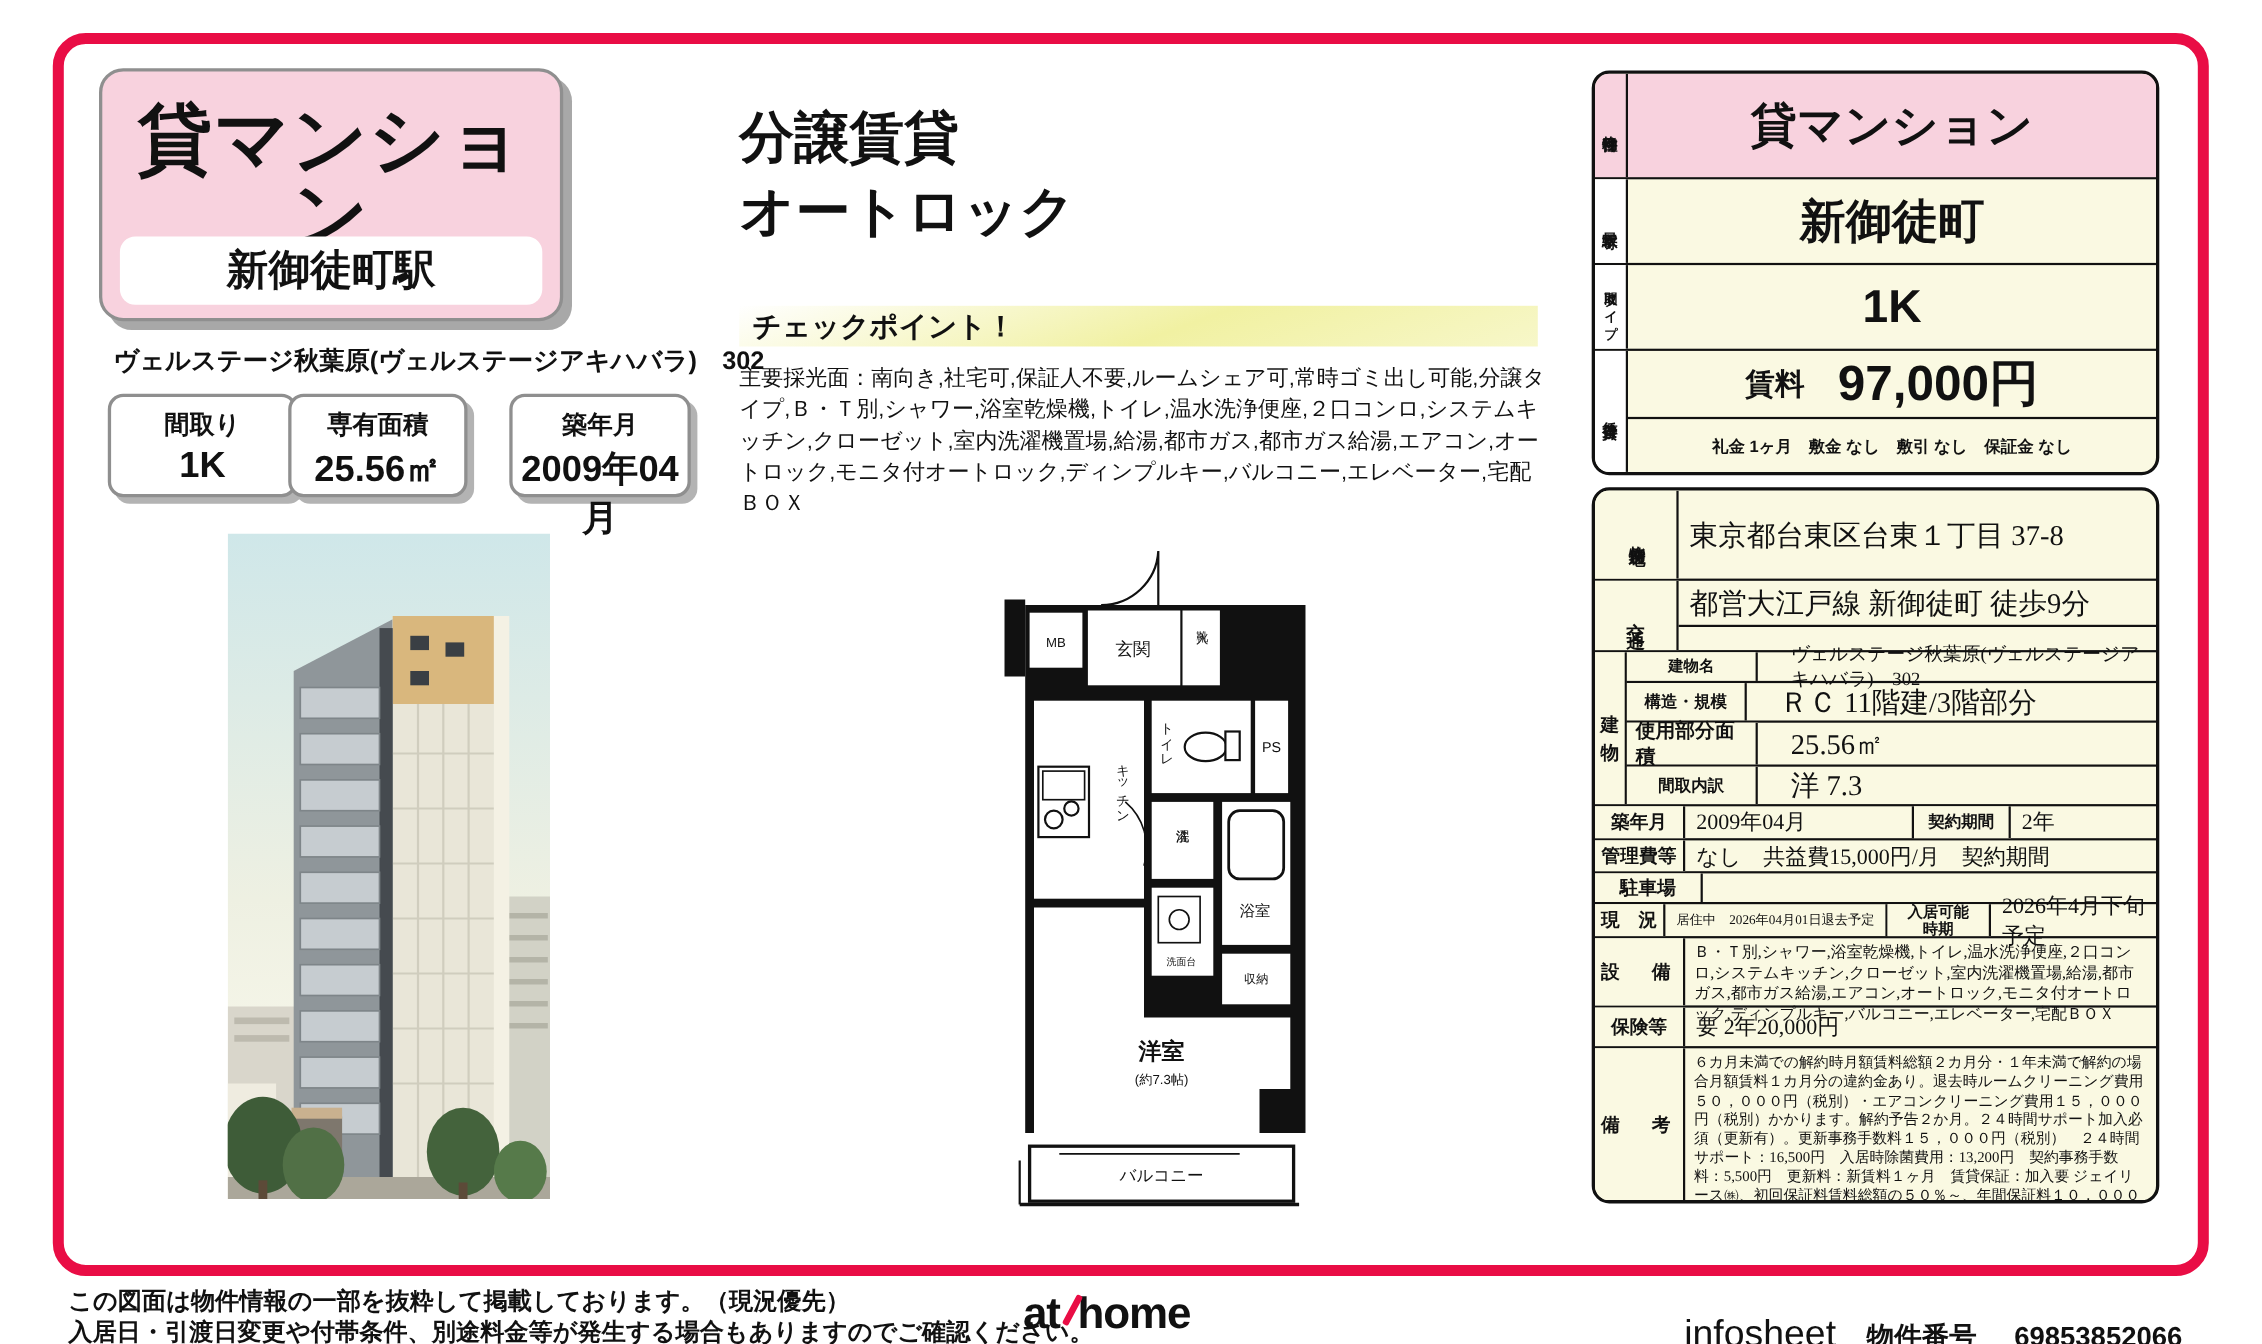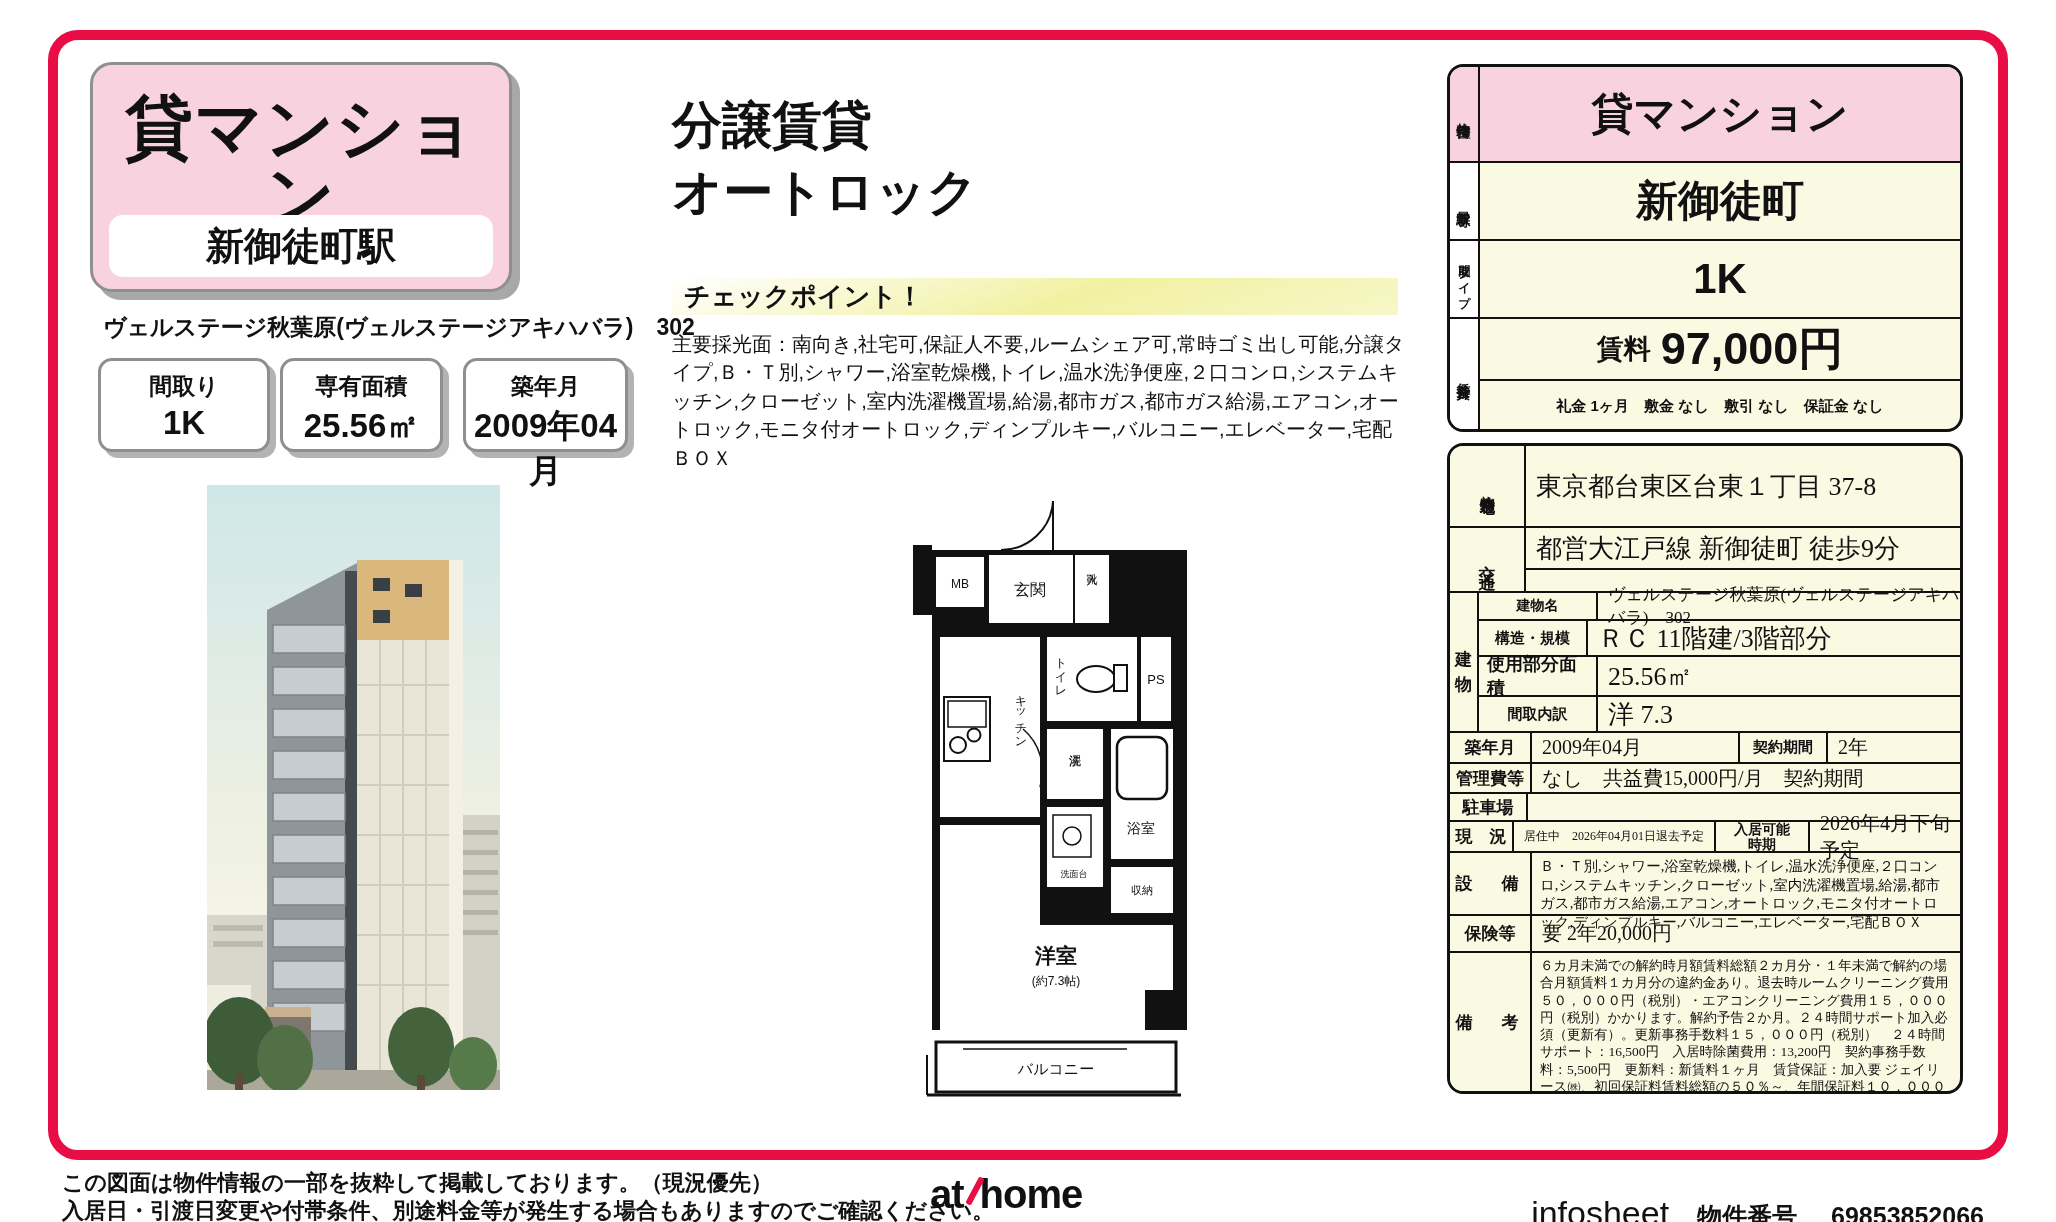--- a/index.html
+++ b/index.html
@@ -40,21 +40,21 @@
   .row:first-child{border-top:none;}
   .cell{box-sizing:border-box;display:flex;align-items:center;justify-content:center;}
   .lcell{border-right:2px solid #111;flex:none;
          font-family:"Liberation Sans","DejaVu Sans",sans-serif;}
   .vtext{writing-mode:vertical-rl;text-orientation:upright;letter-spacing:1px;}
   .pinkrow{background:#f8d2de;}
   .whitelb{background:#ffffff;}
   .bigv{font-size:42px;font-weight:bold;}
   .t1 .lcell{width:30px;font-size:14px;font-weight:bold;}
   .stack{flex:1;display:flex;flex-direction:column;}
-  .stack>.subrow{display:flex;box-sizing:border-box;border-top:2px solid #111;flex:none;}
+  .stack>.subrow{display:flex;box-sizing:border-box;border-top:2px solid #111;flex:none;gap:20px;}
   .stack>.subrow:first-child{border-top:none;}
   .rentlb{font-size:27px;font-weight:bold;margin-right:10px;}
   .rentvl{font-size:45px;font-weight:bold;}
   .feeline{font-size:15px;font-weight:bold;}
   .t2 .lcell{font-size:17px;font-weight:bold;background:#faf9e2;}
   .leftpad{justify-content:flex-start;padding-left:10px;}
   .smallv{font-size:17px;}
   .midv{font-size:26px;}
   .datev{font-size:20px;}
   .longtxt{font-size:15.5px;line-height:1.28;padding:4px 8px;word-break:break-all;
@@ -83,21 +83,21 @@
     <div class="fi hero">
       <div class="hero-cat">貸マンション</div>
       <div class="hero-station">新御徒町駅</div>
     </div>
     <div class="fi bldg-name">ヴェルステージ秋葉原(ヴェルステージアキハバラ)　302</div>
 
     <div class="fi stat" style="left:40px;width:172px;">
       <div class="lb">間取り</div>
       <div class="vl">1K</div>
     </div>
-    <div class="fi stat" style="left:222px;width:163px;">
+    <div class="fi stat" style="left:204px;width:163px;">
       <div class="lb">専有面積</div>
       <div class="vl">25.56㎡</div>
     </div>
     <div class="fi stat" style="left:405px;width:165px;">
       <div class="lb">築年月</div>
       <div class="vl">2009年04月</div>
     </div>
 
     <div class="fi" style="left:149px;top:445px;width:293px;height:605px;">
       <svg width="293" height="605" viewBox="0 0 293 605">
@@ -284,21 +284,21 @@
         <div class="cell lcell" style="width:82px;">築年月</div>
         <div class="cell leftpad datev" style="width:208px;border-right:2px solid #111;">2009年04月</div>
         <div class="cell lcell" style="width:88px;font-size:15px;">契約期間</div>
         <div class="cell leftpad datev" style="flex:1;">2年</div>
       </div>
       <div class="row" style="height:30px;">
         <div class="cell lcell" style="width:82px;">管理費等</div>
         <div class="cell leftpad datev" style="flex:1;">なし　共益費15,000円/月　契約期間</div>
       </div>
       <div class="row" style="height:28px;">
-        <div class="cell lcell" style="width:78px;text-align:right;">駐車場</div>
+        <div class="cell lcell" style="width:98px;text-align:right;">駐車場</div>
         <div class="cell leftpad datev" style="flex:1;"></div>
       </div>
       <div class="row" style="height:31px;">
         <div class="cell lcell" style="width:64px;">現　況</div>
         <div class="cell leftpad" style="width:202px;font-size:12px;border-right:2px solid #111;">居住中　2026年04月01日退去予定</div>
         <div class="cell lcell pre" style="width:94px;font-size:14px;line-height:1.05;">入居可能
 時期</div>
         <div class="cell leftpad datev" style="flex:1;">2026年4月下旬予定</div>
       </div>
       <div class="row" style="height:63px;">

